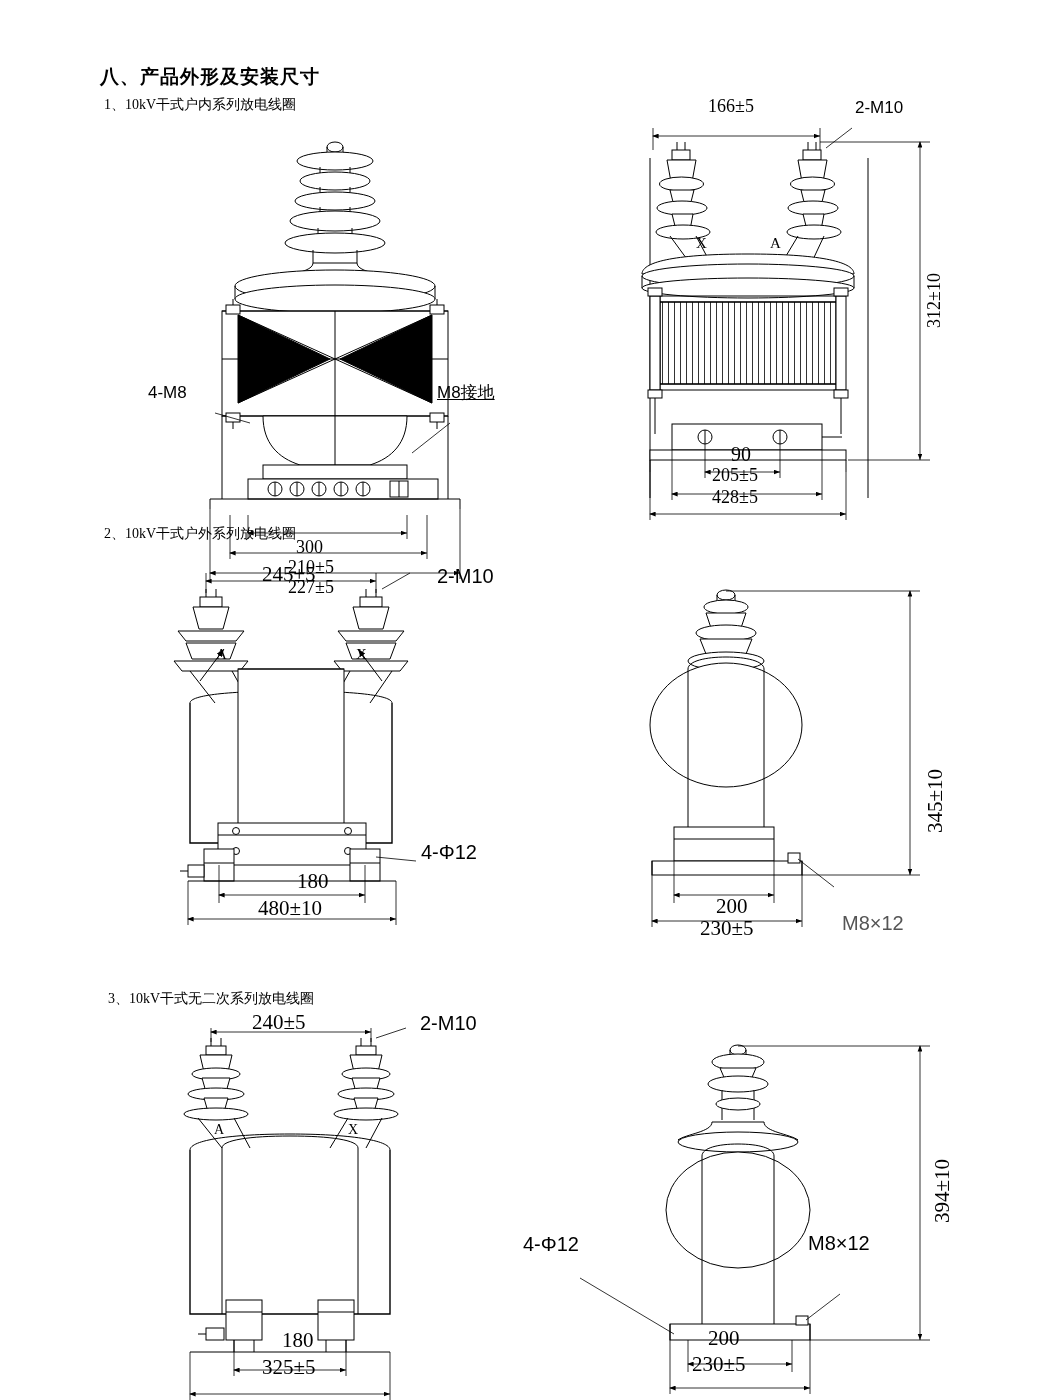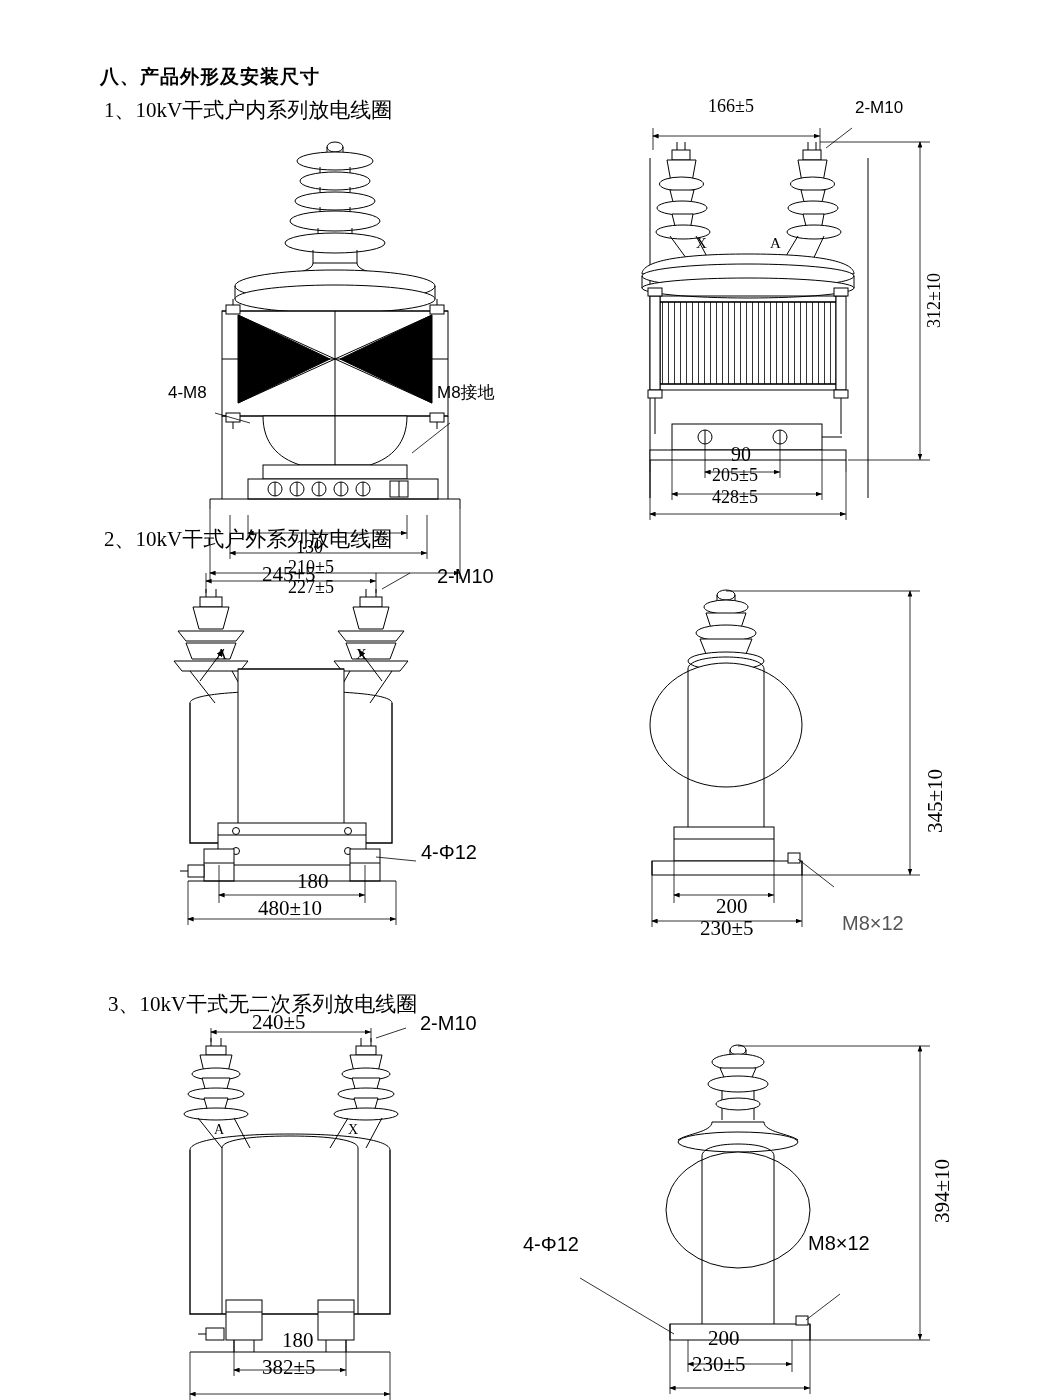--- a/index.html
+++ b/index.html
@@ -26,21 +26,21 @@
     position: absolute;
     font-family: "Liberation Sans", sans-serif;
     font-weight: bold;
     font-size: 19px;
     letter-spacing: 1px;
     white-space: nowrap;
   }
   .sub-title {
     position: absolute;
     font-family: "Liberation Serif", serif;
-    font-size: 21px;
+    font-size: 14px;
     white-space: nowrap;
   }
   .dim {
     position: absolute;
     font-family: "Liberation Serif", serif;
     white-space: nowrap;
   }
   .dim.sm { font-size: 20px; }
   .dim.md { font-size: 18px; }
   .dim.lg { font-size: 21px; }
@@ -145,25 +145,25 @@
     <path class="ln-thin" marker-start="url(#arS)" marker-end="url(#ar)" d="M98,410 L257,410"></path>
     <path class="ln-thin" d="M80,392 L80,436 M277,392 L277,436"></path>
     <path class="ln-thin" marker-start="url(#arS)" marker-end="url(#ar)" d="M80,430 L277,430"></path>
     <path class="ln-thin" d="M60,386 L60,456 M310,386 L310,456"></path>
     <path class="ln-thin" marker-start="url(#arS)" marker-end="url(#ar)" d="M60,450 L310,450"></path>
 
     <path class="ln-thin" d="M65,290 L100,300"></path>
     <path class="ln-thin" d="M300,300 L262,330"></path>
   </svg>
 
-  <div class="dim md" style="left:296px; top:509px;">130</div>
+  <div class="dim md" style="left:296px; top:509px;">300</div>
   <div class="dim md" style="left:288px; top:529px;">210±5</div>
   <div class="dim md" style="left:288px; top:549px;">227±5</div>
-  <div class="lbl" style="left:168px; top:355px;">4-M8</div>
-  <div class="lbl cn" style="left:437px; top:353px;">M8接地</div>
+  <div class="lbl" style="left:148px; top:355px;">4-M8</div>
+  <div class="lbl cn" style="left:437px; top:353px;text-decoration:underline;">M8接地</div>
 
   <svg width="400" height="430" style="left:620px; top:78px;">
 
     <path class="ln" d="M30,52 L30,392 M248,52 L248,392"></path>
 
     <rect class="fillw" x="52" y="44" width="18" height="10"></rect>
     <path class="ln" d="M57,36 L57,44 M65,36 L65,44"></path>
     <path class="fillw" d="M47,54 L76,54 L72,76 L51,76 Z"></path>
     <ellipse class="fillw" cx="61.5" cy="78" rx="22" ry="7"></ellipse>
     <path class="fillw" d="M50,84 L74,84 L70,100 L54,100 Z"></path>
@@ -372,21 +372,21 @@
 
     <path class="ln-thin" d="M64,312 L64,348 M176,312 L176,348"></path>
     <path class="ln-thin" marker-start="url(#arS)" marker-end="url(#ar)" d="M64,342 L176,342"></path>
     <path class="ln-thin" d="M20,324 L20,372 M220,324 L220,372"></path>
     <path class="ln-thin" marker-start="url(#arS)" marker-end="url(#ar)" d="M20,366 L220,366"></path>
   </svg>
 
   <div class="dim lg" style="left:252px; top:982px;">240±5</div>
   <div class="lbl" style="left:420px; top:984px; font-size:20px;">2-M10</div>
   <div class="dim lg" style="left:282px; top:1300px;">180</div>
-  <div class="dim lg" style="left:262px; top:1327px;">382±5</div>
+  <div class="dim lg" style="left:262px; top:1327px;">325±5</div>
 
   <svg width="360" height="380" style="left:640px; top:1000px;">
 
     <ellipse class="fillw" cx="98" cy="22" rx="8" ry="5"></ellipse>
     <path class="ln" d="M90,22 L90,32 M106,22 L106,32"></path>
     <ellipse class="fillw" cx="98" cy="34" rx="26" ry="8"></ellipse>
     <path class="fillw" d="M80,40 L116,40 L110,54 L86,54 Z"></path>
     <ellipse class="fillw" cx="98" cy="56" rx="30" ry="8"></ellipse>
     <path class="ln" d="M82,62 L82,74 M114,62 L114,74"></path>
     <ellipse class="fillw" cx="98" cy="76" rx="22" ry="6"></ellipse>

